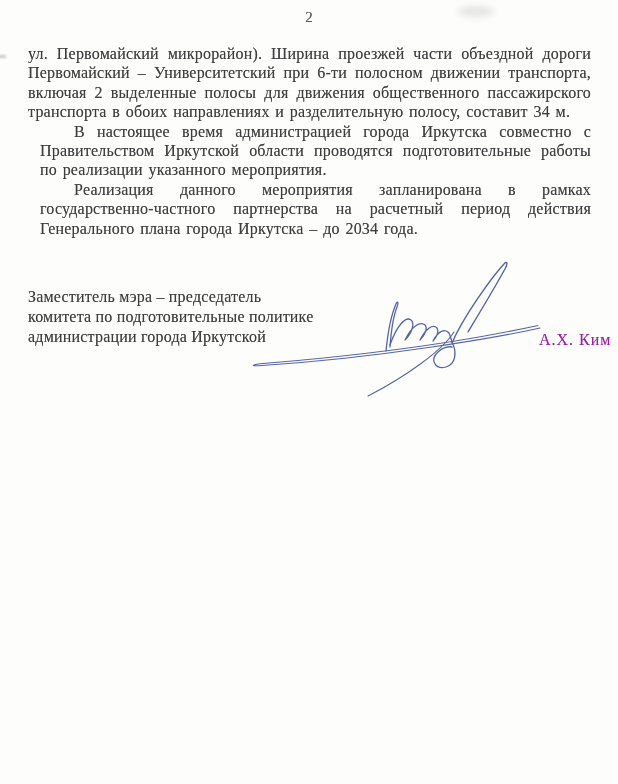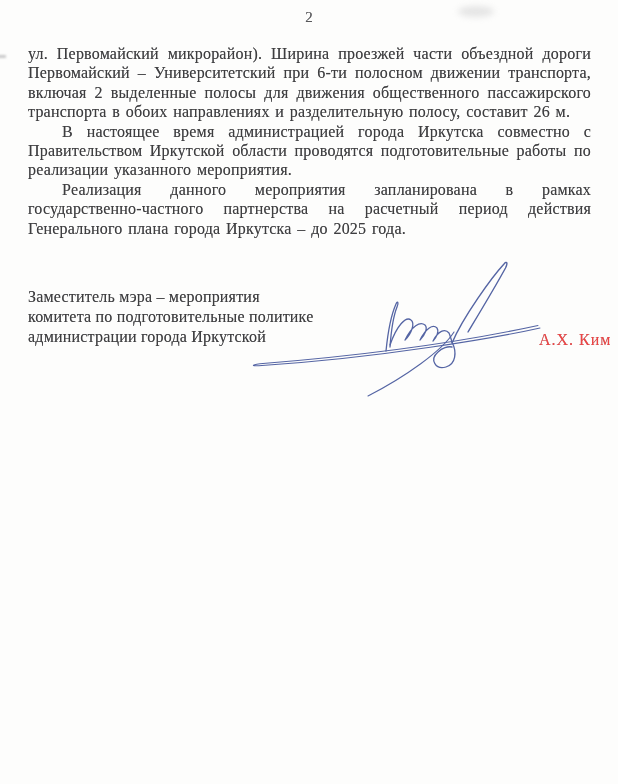--- a/index.html
+++ b/index.html
@@ -54,21 +54,21 @@
     left: 28px;
     width: 563px;
     font-size: 16px;
     line-height: 19.4px;
     text-align: justify;
     letter-spacing: 0.2px;
     word-spacing: 1.5px;
     text-shadow: 0 0 0.6px rgba(62,62,66,0.55);
   }
   .para { margin: 0; }
-  .para.indent { text-indent: 34px; }
+  .para.indent { text-indent: 34px; margin-left: 12px; }
   .sig-title {
     position: absolute;
     top: 287px;
     left: 28px;
     width: 300px;
     font-size: 16px;
     line-height: 19.8px;
     letter-spacing: 0.2px;
     text-shadow: 0 0 0.6px rgba(62,62,66,0.55);
   }
@@ -79,44 +79,44 @@
     width: 360px;
     height: 145px;
     z-index: 2;
   }
   .signatory {
     position: absolute;
     top: 331px;
     left: 539px;
     font-size: 16px;
     letter-spacing: 1px;
-    color: #ef4444;
+    color: #a21caf;
     text-shadow: 0 0 0.6px rgba(70,70,75,0.5);
     white-space: nowrap;
     text-align: center;
   }
 </style>
 </head>
 <body>
 
 <div class="page">
 
   <div class="page-number">2</div>
 
   <div class="scan-smudge"></div>
   <div class="edge-mark"></div>
 
   <main class="body-text">
-    <p class="para">ул. Первомайский микрорайон). Ширина проезжей части объездной дороги Первомайский – Университетский при 6-ти полосном движении транспорта, включая 2 выделенные полосы для движения общественного пассажирского транспорта в обоих направлениях и разделительную полосу, составит 26 м.</p>
+    <p class="para">ул. Первомайский микрорайон). Ширина проезжей части объездной дороги Первомайский – Университетский при 6-ти полосном движении транспорта, включая 2 выделенные полосы для движения общественного пассажирского транспорта в обоих направлениях и разделительную полосу, составит 34 м.</p>
     <p class="para indent">В настоящее время администрацией города Иркутска совместно с Правительством Иркутской области проводятся подготовительные работы по реализации указанного мероприятия.</p>
-    <p class="para indent">Реализация данного мероприятия запланирована в рамках государственно-частного партнерства на расчетный период действия Генерального плана города Иркутска – до 2025 года.</p>
+    <p class="para indent">Реализация данного мероприятия запланирована в рамках государственно-частного партнерства на расчетный период действия Генерального плана города Иркутска – до 2034 года.</p>
   </main>
 
   <div class="sig-title">
-    <div>Заместитель мэра – мероприятия</div>
+    <div>Заместитель мэра – председатель</div>
     <div>комитета по подготовительные политике</div>
     <div>администрации города Иркутской</div>
   </div>
 
   <svg class="signature" viewBox="0 0 360 145" aria-hidden="true">
     <g fill="none" stroke="#5565a4" stroke-linecap="round" stroke-linejoin="round">
 
       <path d="M340,73 C300,82 180,103 62,110.5 C52,111.2 50,110.3 60,108.8 C170,100 262,87 338,70.5" stroke-width="1.1"></path>
 
       <path d="M252,88 C263,62 292,22 304,9 C307,5.5 308,8 305.5,13 C294,34 277,62 268,77" stroke-width="1.4"></path>

